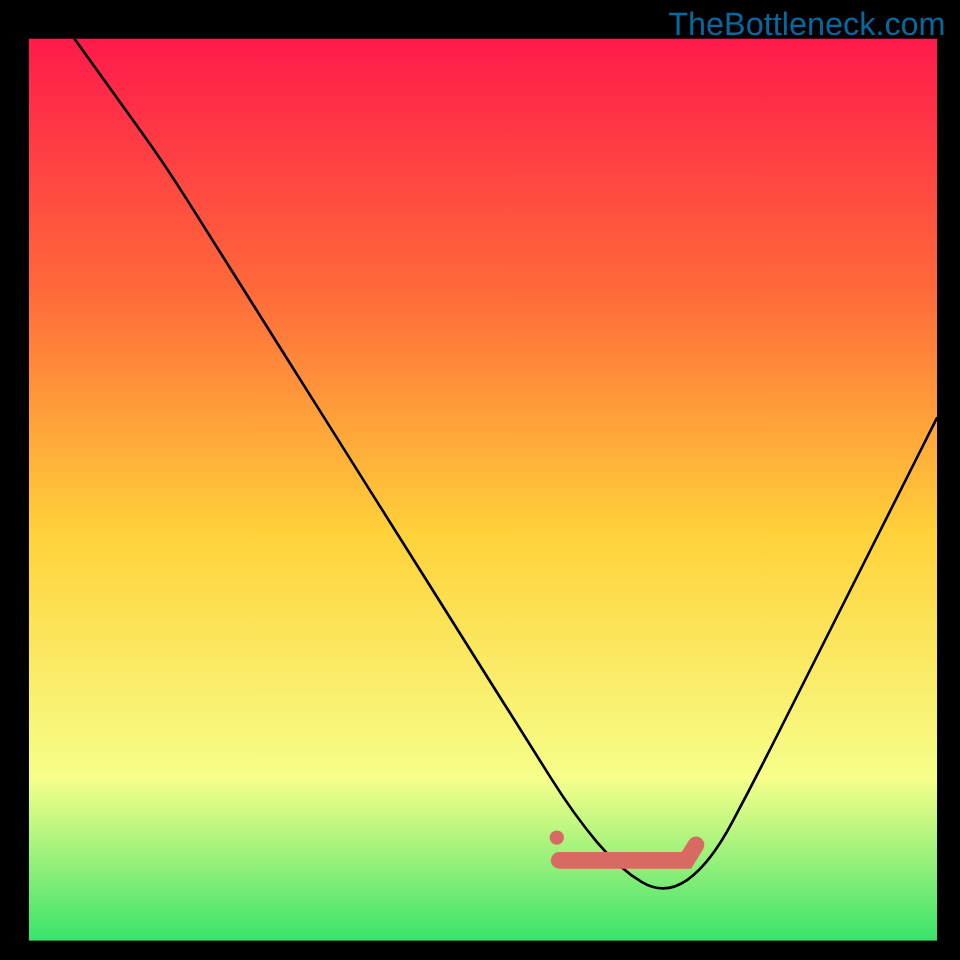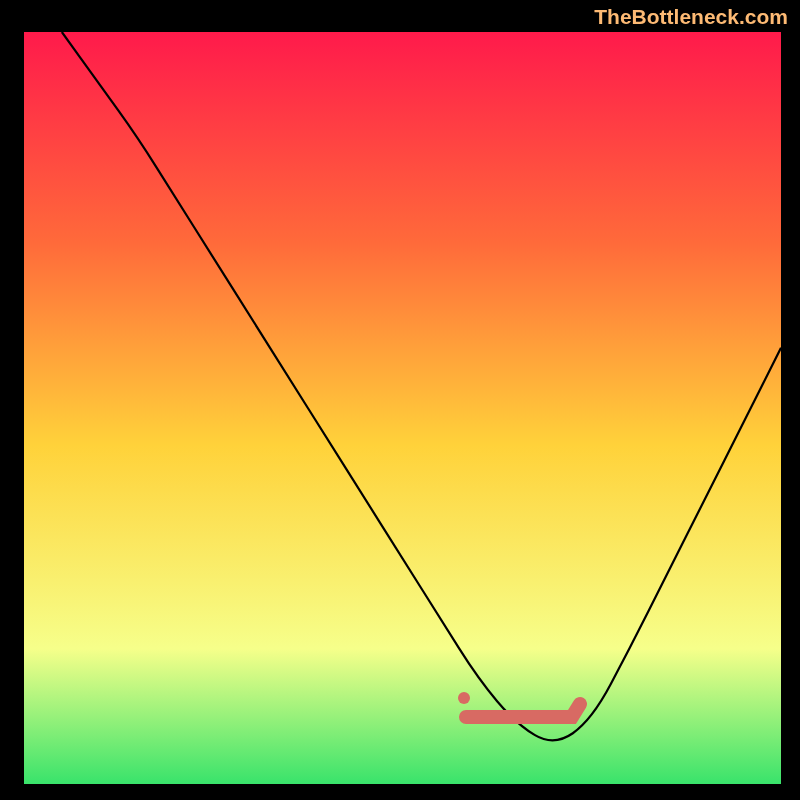--- a/index.html
+++ b/index.html
@@ -8,23 +8,23 @@
     height: 800px;
     background: #000;
     position: relative;
     font-family: Arial, sans-serif;
     overflow: hidden;
   }
   .watermark {
     position: absolute;
     top: 5px;
     right: 12px;
-    font-size: 21px;
-    font-weight: bold;
-    color: #fdba74;
+    font-size: 27px;
+    font-weight: normal;
+    color: #0369a1;
     z-index: 10;
   }
   .plot-frame {
     position: absolute;
     left: 24px;
     top: 32px;
     width: 757px;
     height: 752px;
     background: #000;
   }

